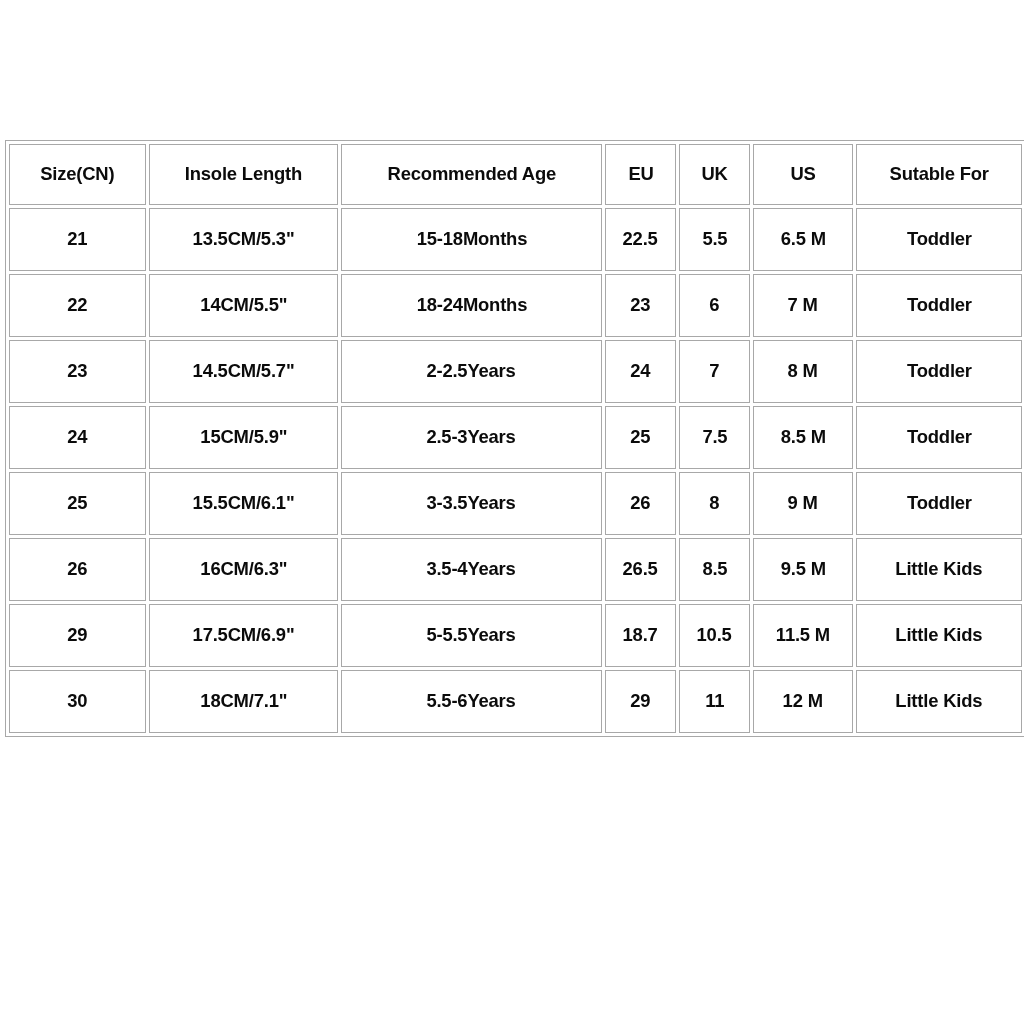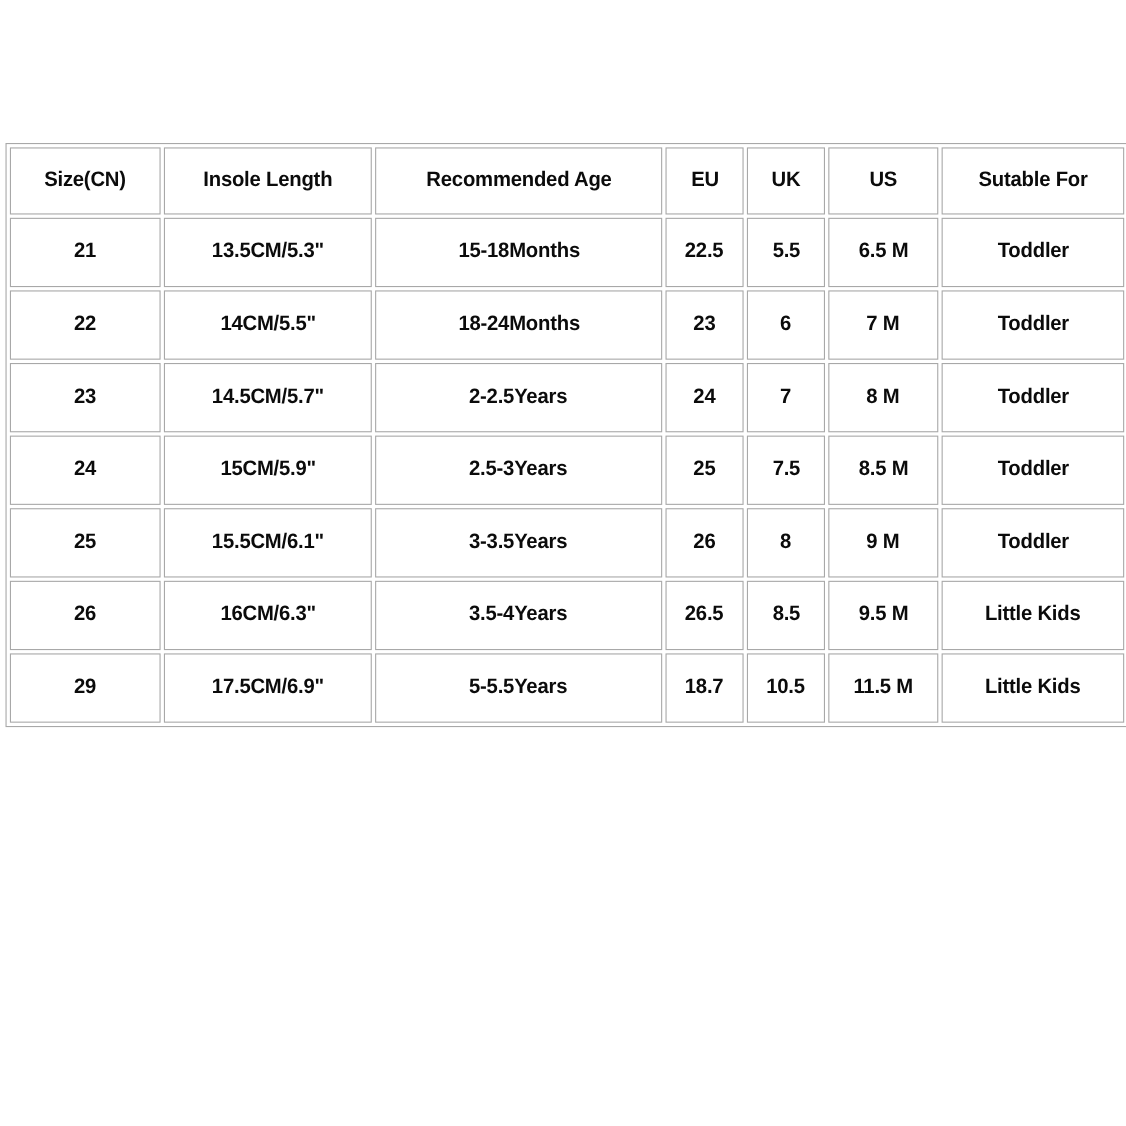--- a/index.html
+++ b/index.html
@@ -19,21 +19,21 @@
     position: relative;
     width: 1024px;
     height: 1024px;
     background: #ffffff;
   }
 
   
   #size-chart-wrap {
     position: absolute;
     left: 5px;
-    top: 130px;
+    top: 140px;
     width: 1014px;
   }
 
   table.size-chart {
     border-collapse: separate;
     border-spacing: 3px;
     width: 1014px;
     table-layout: fixed;
     background: #ffffff;
     border: 1px solid #a8a8a8;
@@ -175,16 +175,25 @@
         </tr>
         <tr>
           <td><span class="cell-text">29</span></td>
           <td><span class="cell-text">17.5CM/6.9"</span></td>
           <td><span class="cell-text">5-5.5Years</span></td>
           <td><span class="cell-text">18.7</span></td>
           <td><span class="cell-text">10.5</span></td>
           <td><span class="cell-text">11.5 M</span></td>
           <td><span class="cell-text">Little Kids</span></td>
         </tr>
+        <tr>
+          <td><span class="cell-text">30</span></td>
+          <td><span class="cell-text">18CM/7.1"</span></td>
+          <td><span class="cell-text">5.5-6Years</span></td>
+          <td><span class="cell-text">29</span></td>
+          <td><span class="cell-text">11</span></td>
+          <td><span class="cell-text">12 M</span></td>
+          <td><span class="cell-text">Little Kids</span></td>
+        </tr>
       </tbody>
     </table>
   </div>
 </div>
 
 </body></html>

